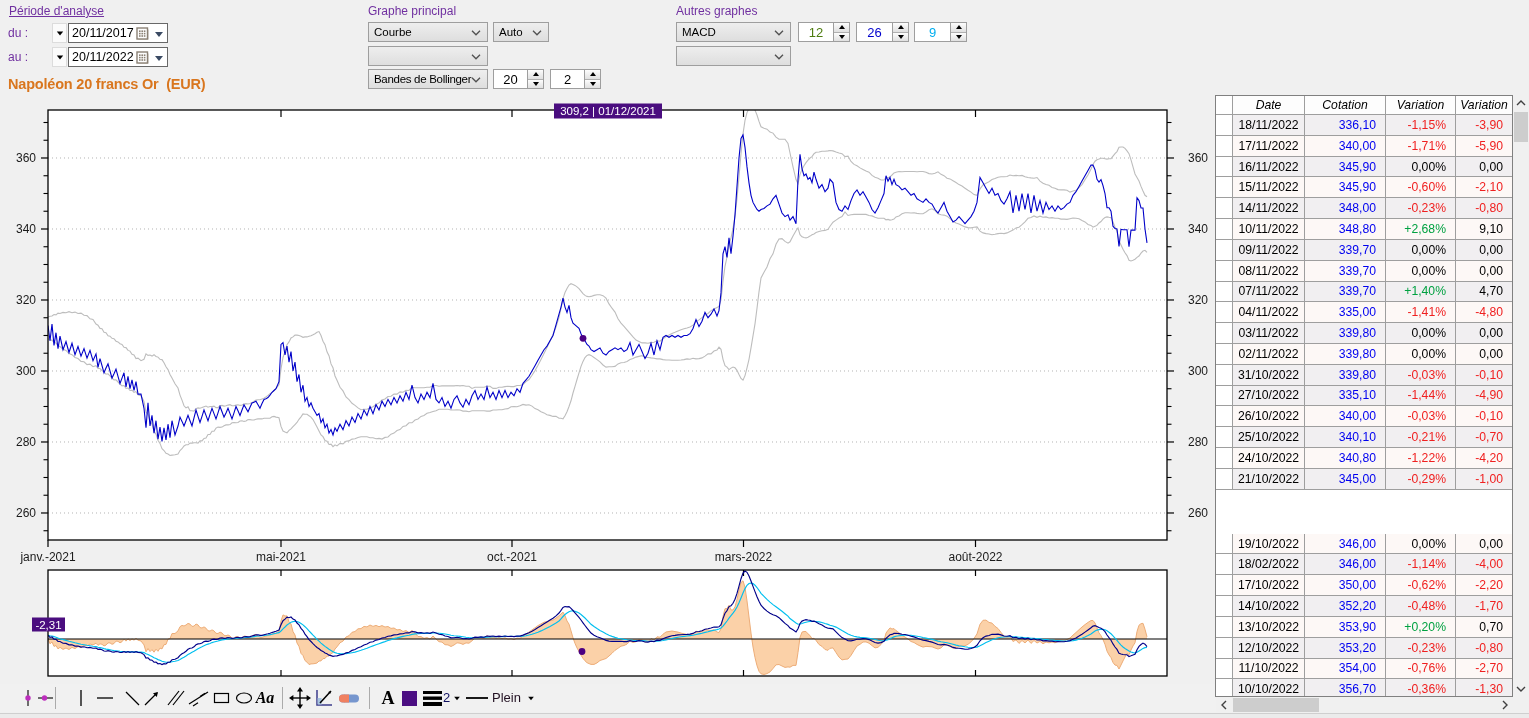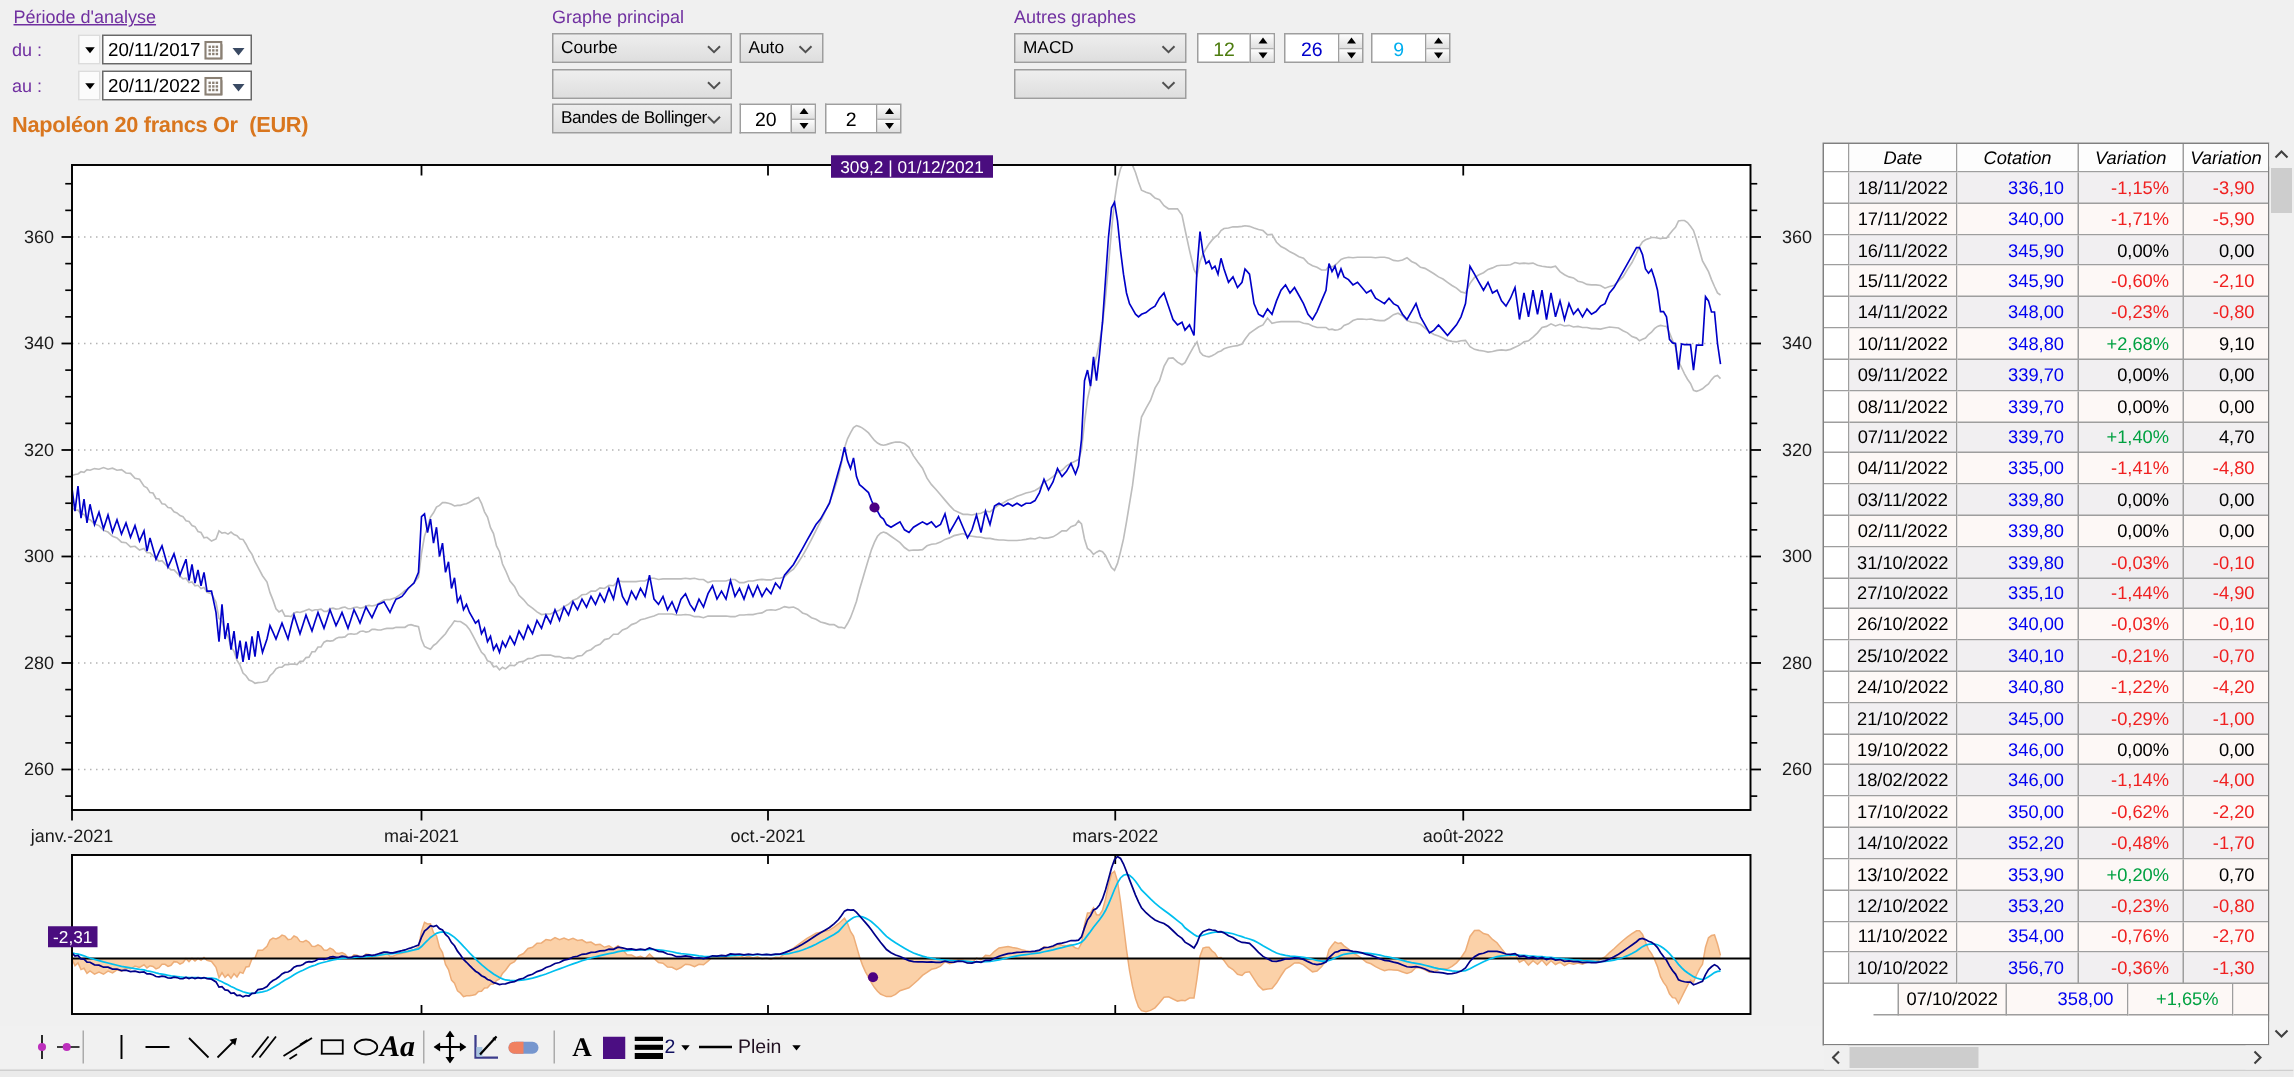--- a/index.html
+++ b/index.html
@@ -462,21 +462,21 @@
    <div class="c num neg">-1,22%</div>
    <div class="c num neg">-4,20</div>
       </div>
       <div class="trow r-odd" style="height:20.82px;text-align:center;">
    <div class="c"></div>
    <div class="c date">21/10/2022</div>
    <div class="c num cot">345,00</div>
    <div class="c num neg">-0,29%</div>
    <div class="c num neg">-1,00</div>
       </div>
-      <div class="trow r-even" style="height:20.82px;">
+      <div class="trow r-even" style="height:20.82px;margin-top:44px;">
    <div class="c"></div>
    <div class="c date">19/10/2022</div>
    <div class="c num cot">346,00</div>
    <div class="c num zero">0,00%</div>
    <div class="c num zero">0,00</div>
       </div>
       <div class="trow r-odd" style="height:20.82px;">
    <div class="c"></div>
    <div class="c date">18/02/2022</div>
    <div class="c num cot">346,00</div>
@@ -614,21 +614,21 @@
       <svg width="22" height="22" viewBox="0 0 22 22">
         <rect x="3.5" y="6.5" width="14" height="9" stroke="#000" stroke-width="1.2" fill="none"></rect>
       </svg>
     </div>
 <div class="tbtn" style="left:232px;width:24px;">
       <svg width="22" height="22" viewBox="0 0 22 22">
         <ellipse cx="11" cy="11" rx="7.5" ry="5" stroke="#000" stroke-width="1.2" fill="none"></ellipse>
       </svg>
     </div>
 <div class="tbtn" style="left:253px;width:24px;">
-      <span class="serif" style="font-style:italic;font-size:20px;font-weight:bold;text-align:center;">Aa</span>
+      <span class="serif" style="font-style:italic;font-size:16px;font-weight:bold;text-align:center;">Aa</span>
     </div>
 <div class="tsep" style="left:282px;"></div>
 <div class="tbtn" style="left:288px;width:24px;">
       <svg width="22" height="22" viewBox="0 0 22 22">
         <g stroke="#000" stroke-width="1.4">
           <line x1="11" y1="3.5" x2="11" y2="18.5"></line>
           <line x1="3.5" y1="11" x2="18.5" y2="11"></line>
         </g>
         <g fill="#000">
           <path d="M11 0 L8 4.4 L14 4.4 Z"></path>

